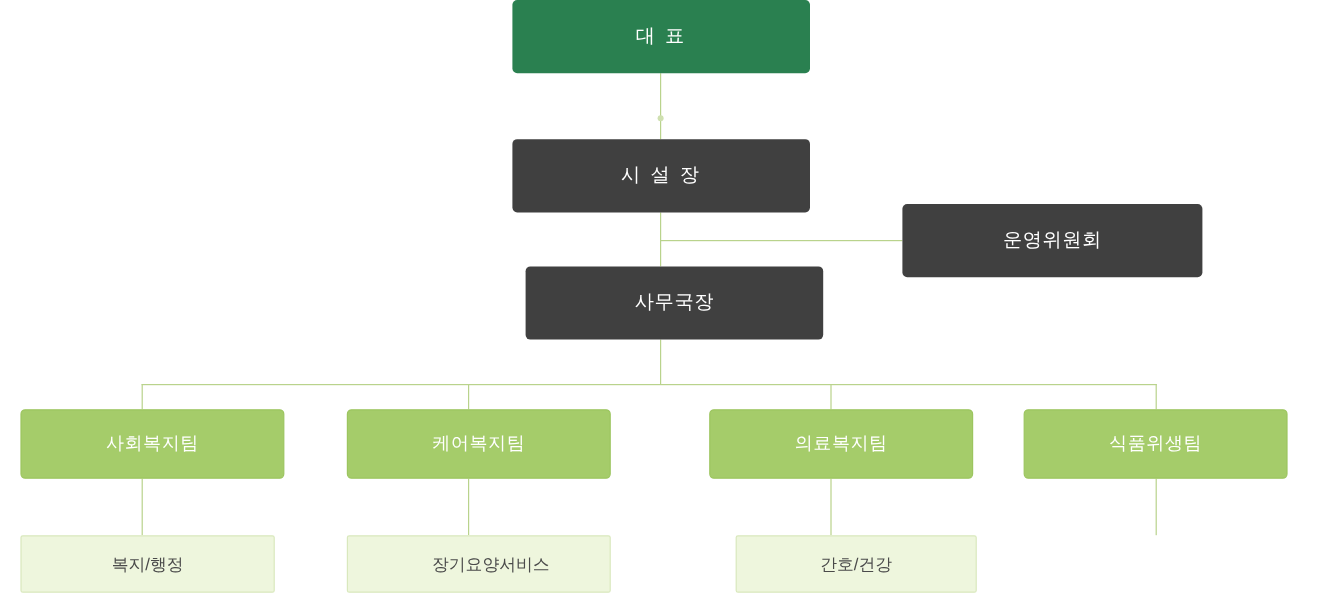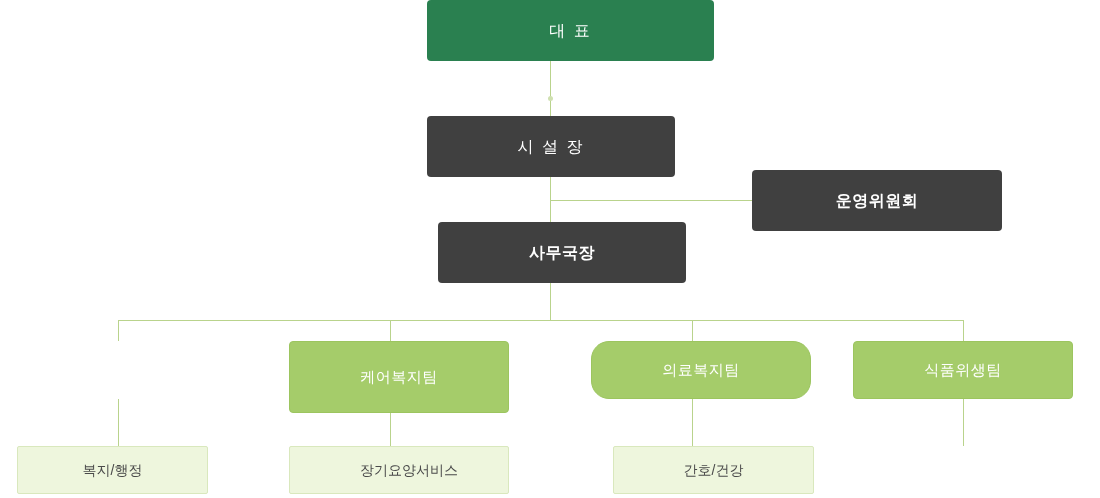--- a/index.html
+++ b/index.html
@@ -36,21 +36,20 @@
     letter-spacing: 2px;
   }
   .node-green {
     background: #404040;
     color: #ffffff;
     font-size: 16px;
     letter-spacing: 2px;
   }
   .node-green.tight {
     letter-spacing: 0.5px;
-    font-weight: bold;
   }
   .node-team {
     background: #a5cc6a;
     color: #ffffff;
     font-size: 15px;
     border: 1px solid #9cc55f;
     letter-spacing: 0.5px;
   }
   .node-sub {
     background: #eef6dd;
@@ -94,50 +93,53 @@
   <div class="line line-v" style="left:118px; top:320px; height:21px;"></div>
   <div class="line line-v" style="left:390px; top:320px; height:21px;"></div>
   <div class="line line-v" style="left:692px; top:320px; height:21px;"></div>
   <div class="line line-v" style="left:963px; top:320px; height:21px;"></div>
 
   <div class="line line-v" style="left:118px; top:399px; height:47px;"></div>
   <div class="line line-v" style="left:390px; top:399px; height:47px;"></div>
   <div class="line line-v" style="left:692px; top:399px; height:47px;"></div>
   <div class="line line-v" style="left:963px; top:399px; height:47px;"></div>
 
-  <div class="node node-ceo" style="left:427px; top:0px; width:287px; height:61px;">
+  <div class="node node-ceo" style="left:427px; top:0px; width:248px; height:61px;">
     <span>대 표</span>
   </div>
 
   <div class="node node-green" style="left:427px; top:116px; width:248px; height:61px;">
     <span>시 설 장</span>
   </div>
 
   <div class="node node-green tight" style="left:752px; top:170px; width:250px; height:61px;">
     <span>운영위원회</span>
   </div>
 
   <div class="node node-green tight" style="left:438px; top:222px; width:248px; height:61px;">
     <span>사무국장</span>
   </div>
 
+  <div class="node node-team" style="left:17px; top:341px; width:220px; height:58px;">
+    <span>사회복지팀</span>
+  </div>
 
-  <div class="node node-team" style="left:289px; top:341px; width:220px; height:72px;">
+  <div class="node node-team" style="left:289px; top:341px; width:220px; height:58px;">
     <span>케어복지팀</span>
   </div>
 
-  <div class="node node-team" style="left:591px; top:341px; width:220px; height:58px;border-radius:18px;">
+  <div class="node node-team" style="left:591px; top:341px; width:220px; height:58px;">
     <span>의료복지팀</span>
   </div>
 
   <div class="node node-team" style="left:853px; top:341px; width:220px; height:58px;">
     <span>식품위생팀</span>
   </div>
 
-  <div class="node node-sub" style="left:17px; top:446px; width:191px; height:48px;">
+  <div class="node node-sub" style="left:17px; top:446px; width:212px; height:48px;">
     <span>복지/행정</span>
   </div>
 
   <div class="node node-sub" style="left:289px; top:446px; width:220px; height:48px;padding-left:20px;">
     <span>장기요양서비스</span>
   </div>
 
   <div class="node node-sub" style="left:613px; top:446px; width:201px; height:48px;">
     <span>간호/건강</span>
   </div>

